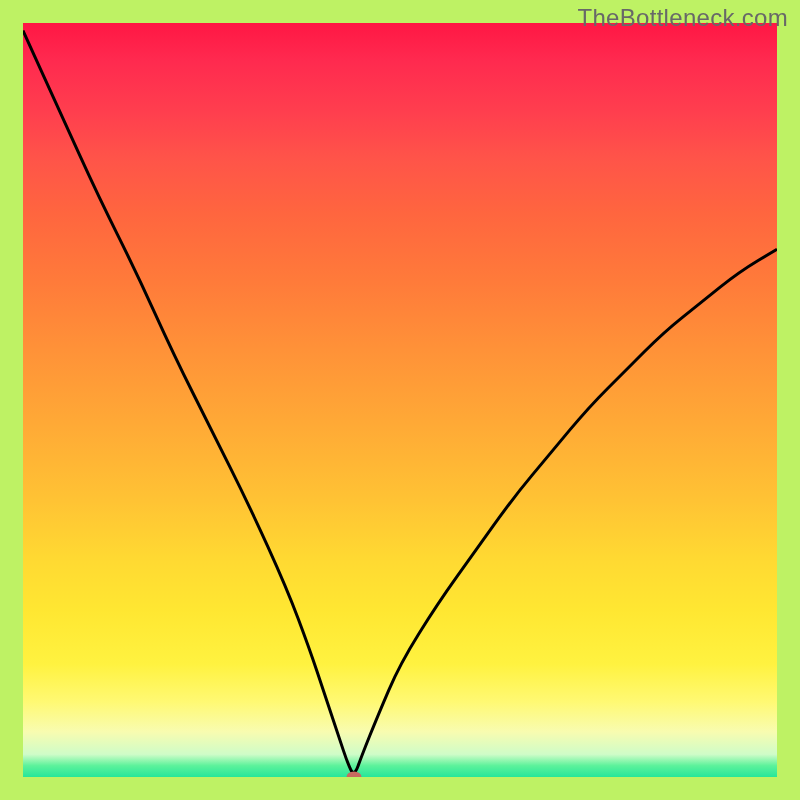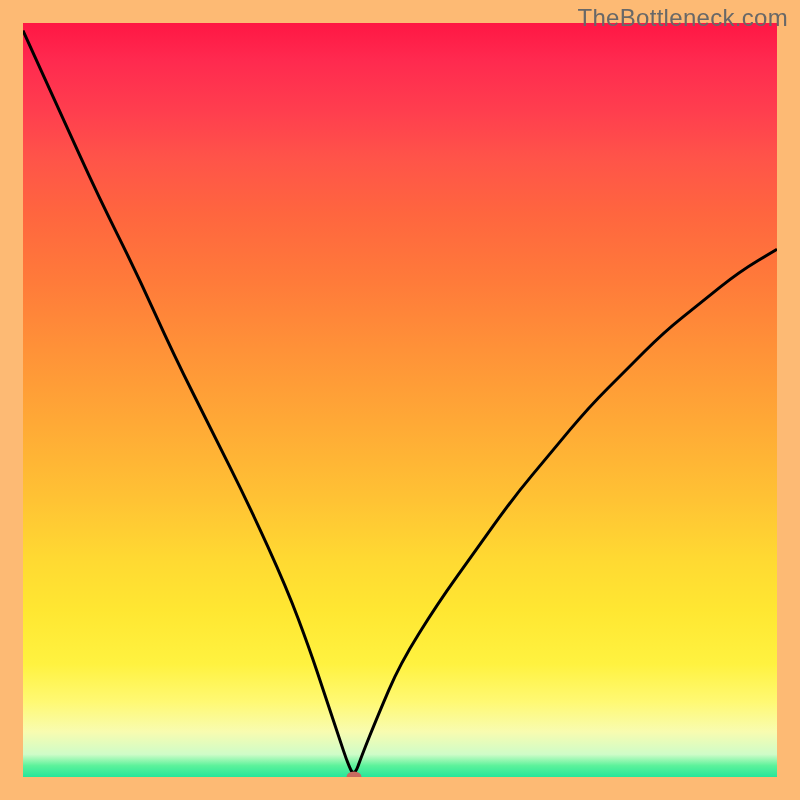--- a/index.html
+++ b/index.html
@@ -4,21 +4,21 @@
 <style>
   body {
     margin: 0;
     padding: 0;
     background: #fff;
   }
   .chart-container {
     position: relative;
     width: 800px;
     height: 800px;
-    background: #fdba74;
+    background: #bef264;
   }
   .watermark {
     position: absolute;
     top: 4px;
     right: 12px;
     font-family: Arial, Helvetica, sans-serif;
     font-size: 24px;
     color: #686868;
     font-weight: 500;
     z-index: 10;

